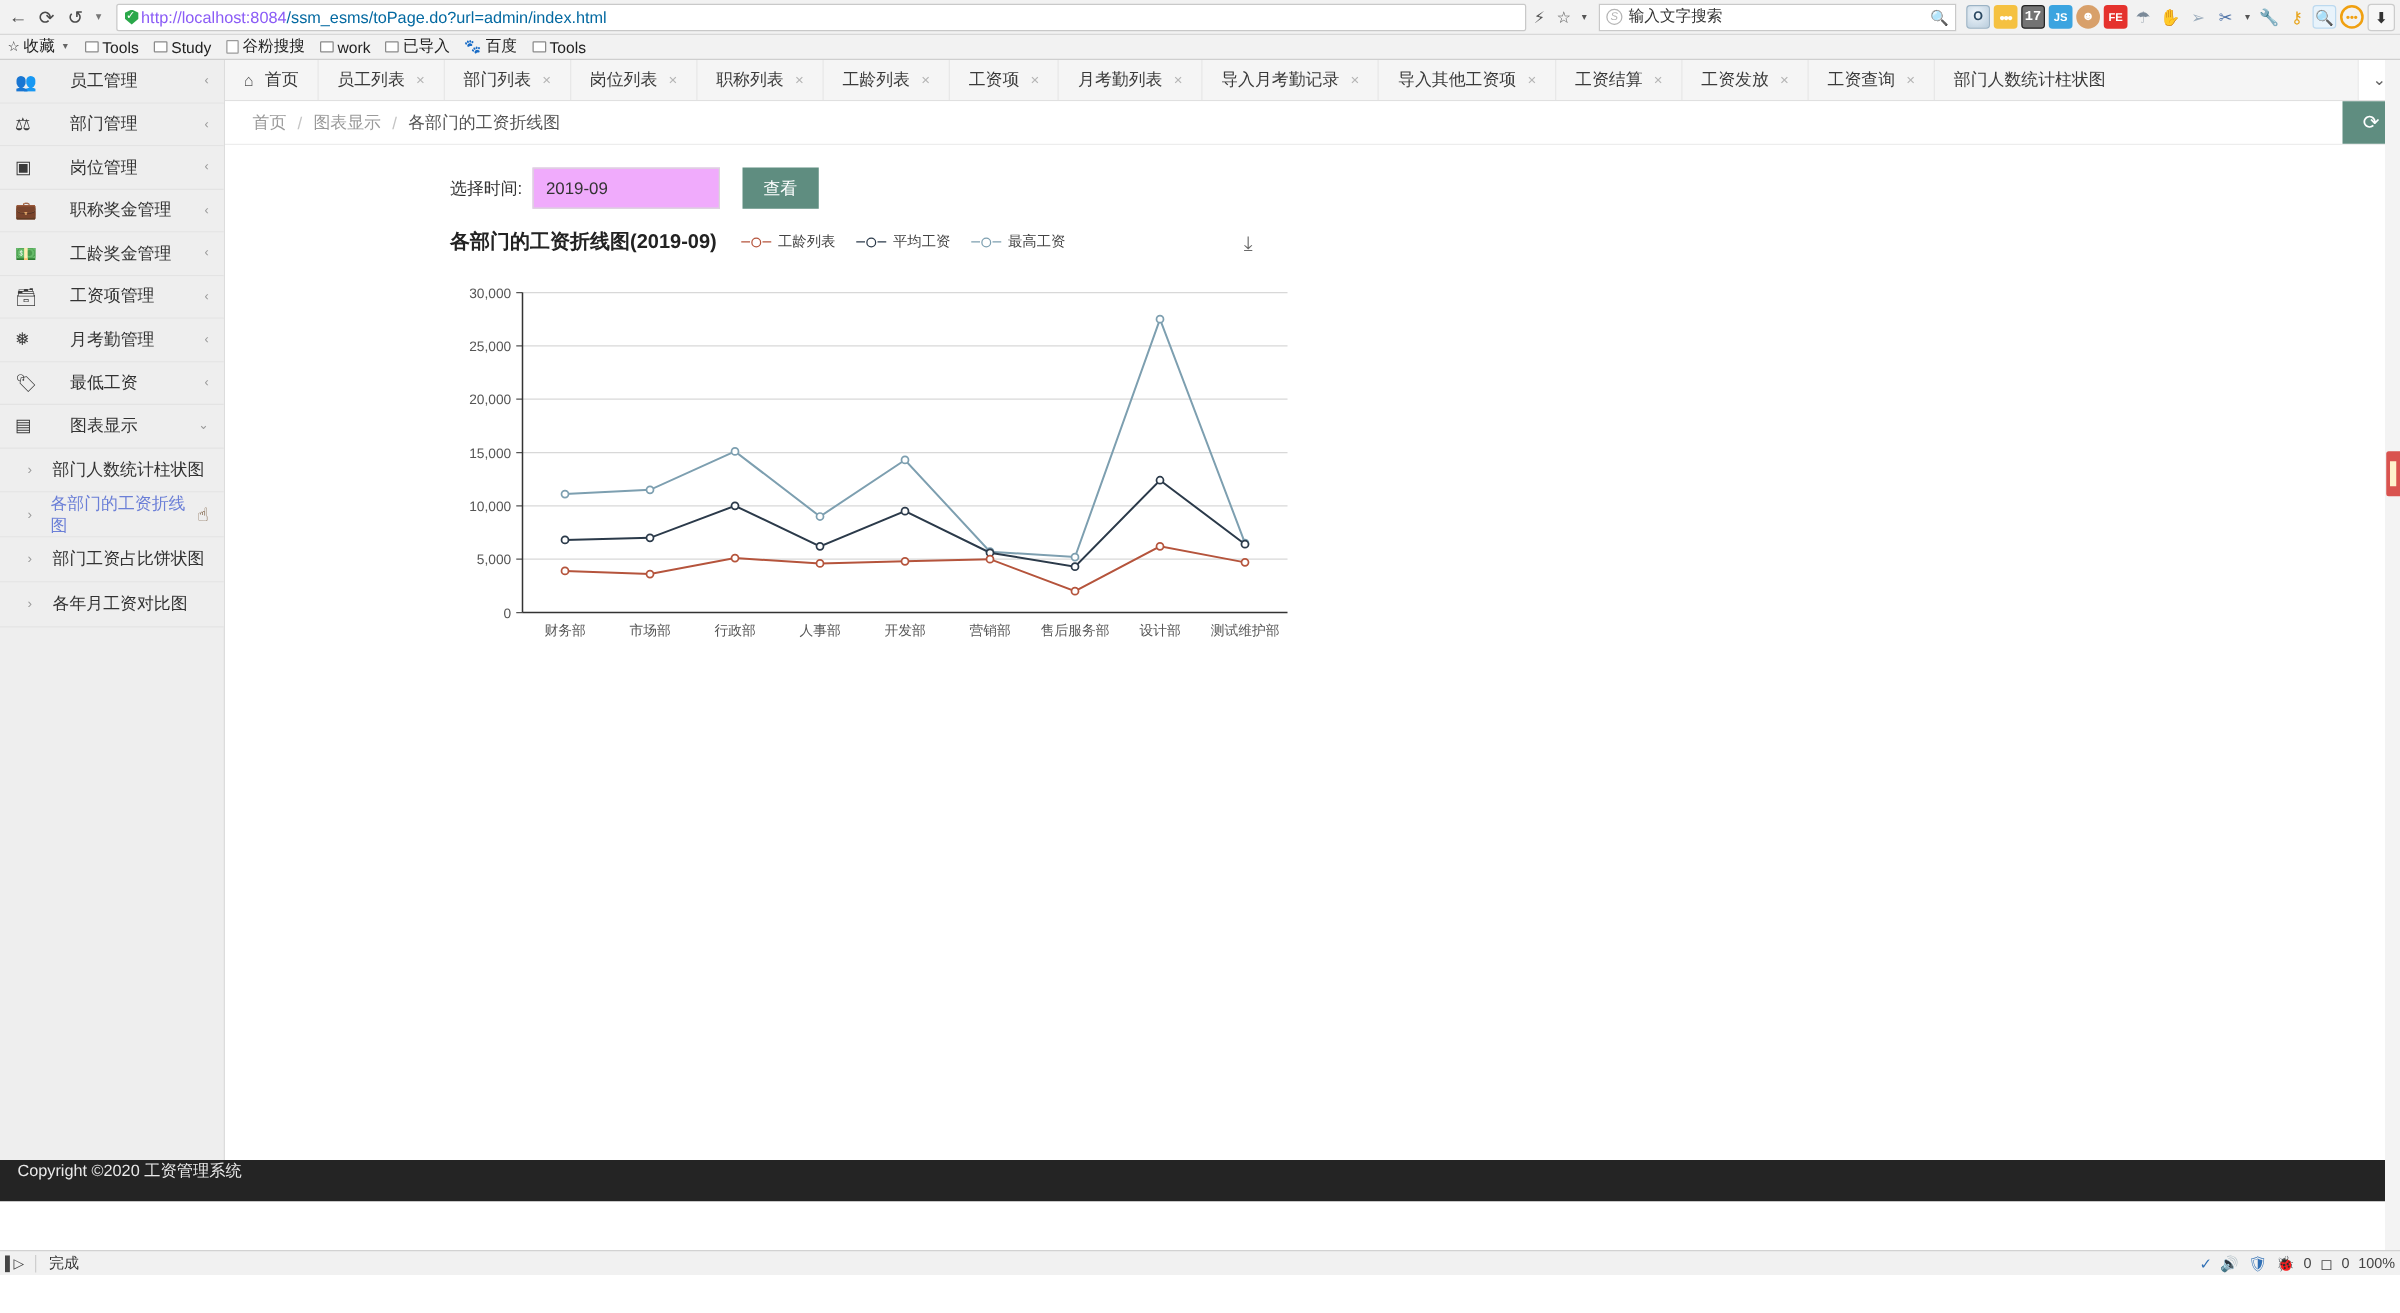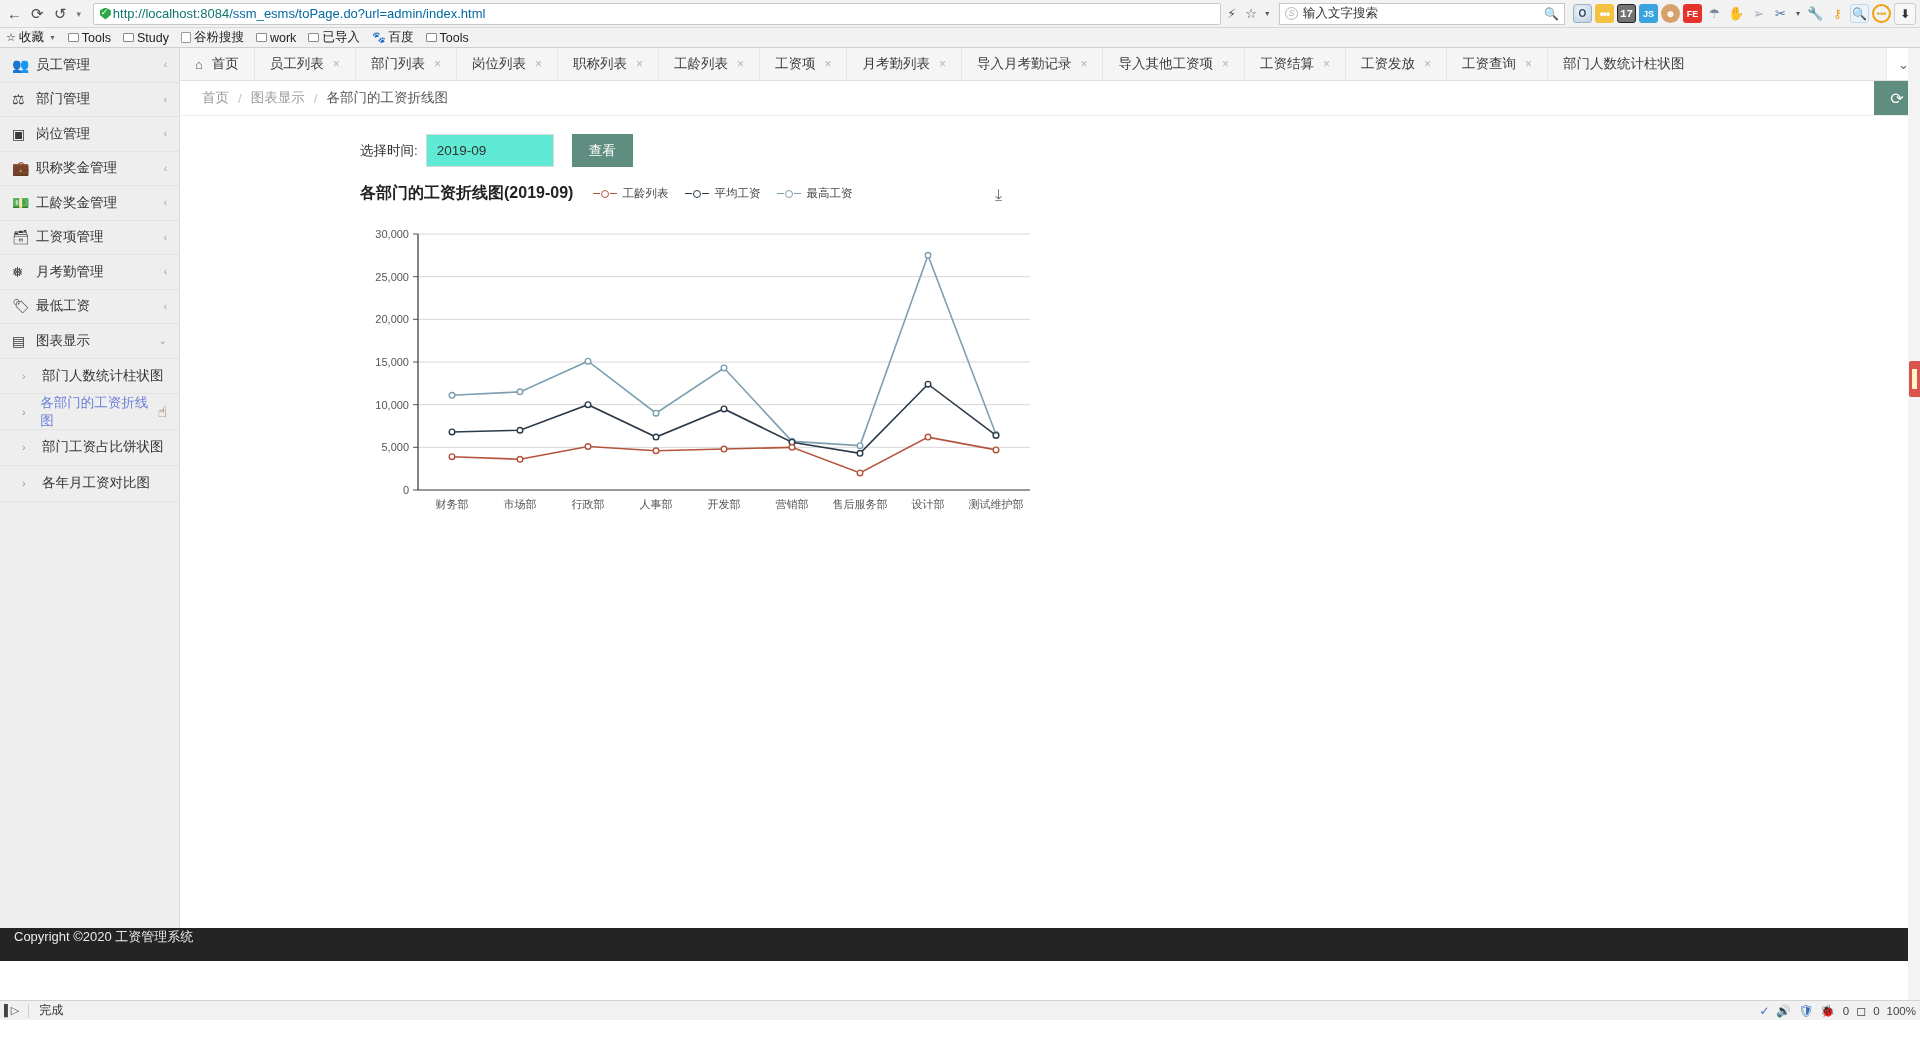--- a/index.html
+++ b/index.html
@@ -29,21 +29,21 @@
   .shield {
     display: inline-block; width: 11px; height: 12px; margin-right: 2px;
     background: #2aa84a; flex: 0 0 auto;
     clip-path: polygon(50% 0%, 100% 22%, 100% 62%, 50% 100%, 0% 62%, 0% 22%);
     position: relative;
   }
   .shield::after {
     content: "✓"; position: absolute; left: 1px; top: -3px;
     font-size: 9px; color: #fff; line-height: 14px;
   }
-  .url-host { color: #0f766e; }
+  .url-host { color: #8b5cf6; }
   .url-path { color: #0369a1; }
   .tb-icon {
     width: 20px; height: 22px; display: flex; align-items: center; justify-content: center;
     font-size: 13px; color: #555;
   }
   .search-box {
     flex: 0 0 286px; height: 22px; background: #fff; border: 1px solid #c9c9c9;
     display: flex; align-items: center; padding: 0 5px; margin-left: 4px;
     font-size: 12.5px; color: #333; gap: 5px;
   }
@@ -113,21 +113,21 @@
   .body-wrap { display: flex; height: 880px; }
 
   
   .sidebar { width: 180px; background: #eeeeee; border-right: 1px solid #dcdcdc; }
   .side-item {
     height: 34.5px; display: flex; align-items: center; padding: 0 12px;
     font-size: 13.5px; color: #333; border-bottom: 1px solid #e3e3e3;
     position: relative; background: #eeeeee;
   }
   .side-item .ico { width: 24px; font-size: 14px; color: #3a3a3a; display:flex; align-items:center;}
-  .side-item .lbl { flex: 1; }
+  .side-item .lbl { flex: 1; margin-left: 20px; }
   .side-item .arw { font-size: 10px; color: #9a9a9a; }
   .side-item.open .arw { transform: rotate(90deg); }
   .side-sub {
     height: 35.8px; display: flex; align-items: center; padding: 0 12px 0 22px;
     font-size: 13.5px; color: #333; border-bottom: 1px solid #e3e3e3; background:#eeeeee;
   }
   .side-sub .arw { width: 20px; font-size: 11px; color: #9a9a9a; }
   .side-sub.active .lbl { color: #6b7fd7; }
   .side-sub .cursor-hand {
     margin-left: 6px; font-size: 15px; color: #6b4a2a;
@@ -162,21 +162,21 @@
   .breadcrumb-row .cur { color: #555; }
   .refresh-btn {
     position: absolute; right: 0; top: 0; width: 46px; height: 34px;
     background: #5f8d80; color: #fff; display: flex; align-items: center; justify-content: center;
     font-size: 16px;
   }
 
   .form-row { display: flex; align-items: center; padding: 18px 0 0 180px; gap: 0; }
   .form-label { font-size: 13.5px; color: #333; margin-right: 8px; }
   .time-input {
-    width: 128px; height: 33px; border: 1px solid #d9d9d9; background: #5eead4;
+    width: 150px; height: 33px; border: 1px solid #d9d9d9; background: #f0abfc;
     font-size: 13.5px; color: #333; padding: 0 10px; outline: none;
     font-family: "Liberation Sans", sans-serif;
   }
   .view-btn {
     margin-left: 18px; height: 33px; padding: 0 17px; background: #5f8d80;
     color: #fff; border: none; font-size: 13.5px; cursor: pointer;
     font-family: "Liberation Sans", sans-serif;
   }
 
   

